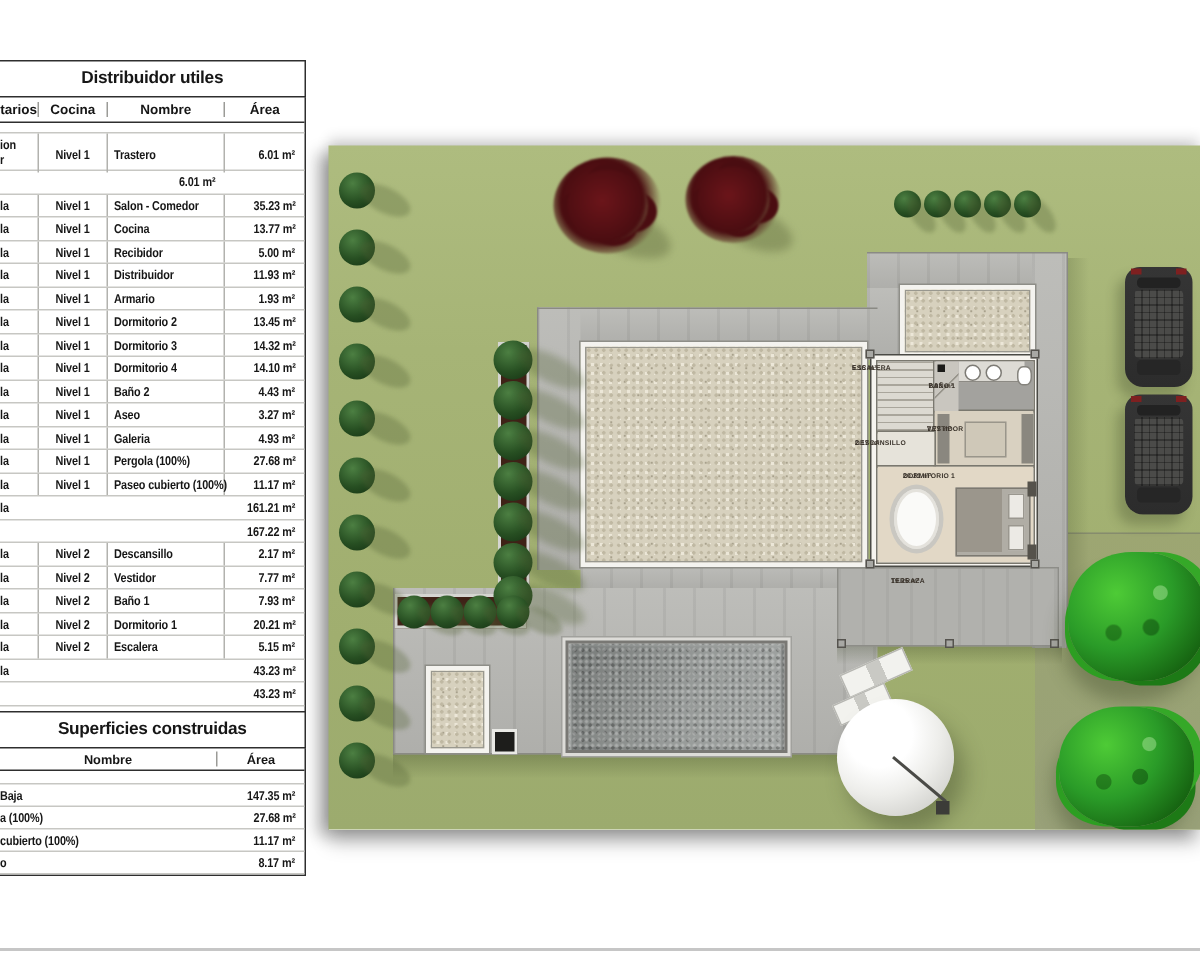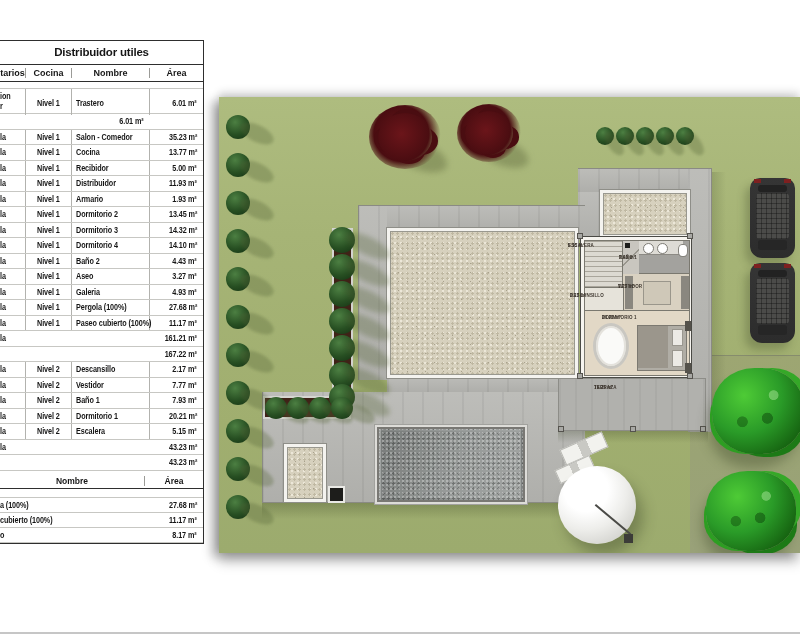--- a/index.html
+++ b/index.html
@@ -477,27 +477,36 @@
               </div>
               <div class="c c4">
                 <span class="sx">210.45 m²</span>
               </div>
             </div>
           </div>
       </div>
     </section>
 
     <section class="tbl tbl-cons">
+      <div class="tbl-title">Superficies construidas</div>
       <div class="tbl-grid">
         <div class="trow r2c thead">
           <div class="c">Nombre</div>
           <div class="c">Área</div>
         </div>
         <div class="gap2"></div>
         <div id="cons-body">
+            <div class="trow d2c">
+              <div class="c cs">
+                <span class="sx">Baja</span>
+              </div>
+              <div class="c c4">
+                <span class="sx">147.35 m²</span>
+              </div>
+            </div>
             <div class="trow d2c">
               <div class="c cs">
                 <span class="sx">a (100%)</span>
               </div>
               <div class="c c4">
                 <span class="sx">27.68 m²</span>
               </div>
             </div>
             <div class="trow d2c">
               <div class="c cs">

